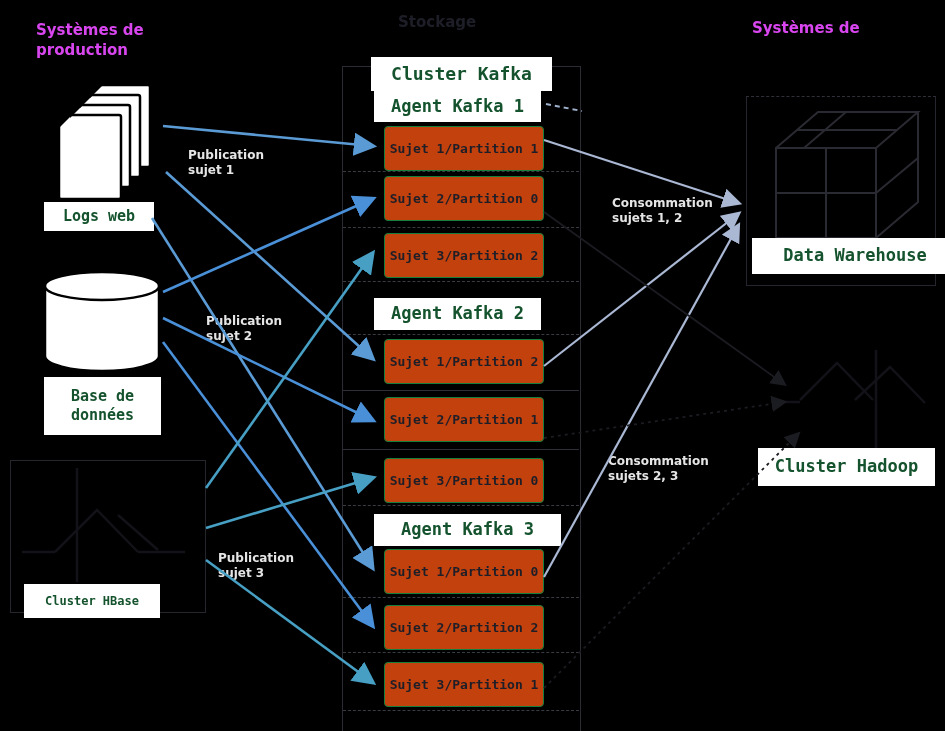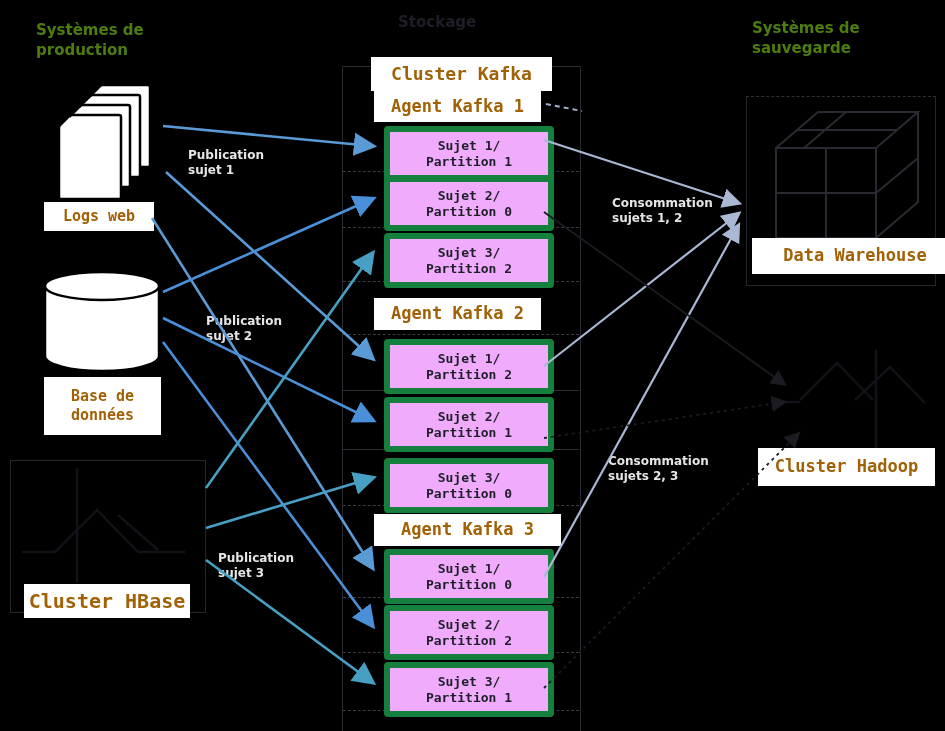--- a/index.html
+++ b/index.html
@@ -2,32 +2,32 @@
 <html><head>
 <meta charset="utf-8">
 <style>
   html,body{margin:0;padding:0}
   body{
     width:945px;height:731px;background:#000;position:relative;overflow:hidden;
     font-family:"DejaVu Sans Mono",monospace;
   }
   .abs{position:absolute}
   .wbox{
-    position:absolute;background:#fff;color:#a16207;font-weight:bold;
+    position:absolute;background:#fff;color:#14532d;font-weight:bold;
     display:flex;flex-direction:column;align-items:center;justify-content:center;
     text-align:center;font-family:"DejaVu Sans Mono",monospace;line-height:1.25;
   }
   .hdr{
-    position:absolute;color:#4d7c0f;font-weight:bold;font-size:15px;line-height:20px;
+    position:absolute;color:#d946ef;font-weight:bold;font-size:15px;line-height:20px;
     font-family:"DejaVu Sans",sans-serif;
   }
   .pbox{
     position:absolute;left:384px;width:158px;height:43px;
-    border:6px solid #15803d;border-radius:4px;background:#f0abfc;
-    display:flex;flex-direction:column;align-items:center;justify-content:center;
+    border:1px solid #15803d;border-radius:4px;background:#c2410c;
+    display:flex;flex-direction:row;align-items:center;justify-content:center;
     font-size:13px;font-weight:bold;line-height:16px;color:#1e1e28;
   }
   .sep{position:absolute;left:343px;width:236px;height:0;border-top:1px dashed #3a3a42}
   .sep.solid{border-top:1px solid #2e2e36}
   .cont{position:absolute;border:1px solid #26262e}
   .elabel{
     position:absolute;color:#e5e5e5;font-size:12px;font-weight:bold;line-height:15px;
     font-family:"DejaVu Sans",sans-serif;
   }
   .elabel span{display:block}
@@ -39,21 +39,20 @@
 
 <div class="hdr" style="left:36px;top:20px;width:130px">
   <span>Systèmes de</span>
   <span>production</span>
 </div>
 <div class="hdr" style="left:398px;top:12px;width:134px;color:#1e1e28">
   <span>Stockage</span>
 </div>
 <div class="hdr" style="left:752px;top:18px;width:160px">
   <span>Systèmes de</span>
-  <span>sauvegarde</span>
 </div>
 
 <div class="abs" style="left:50px;top:84px">
   <svg width="105" height="120" viewBox="0 0 105 120">
     <g stroke="#000" stroke-width="2.5" fill="#fff">
       <rect x="40" y="1" width="60" height="82" rx="2"></rect>
       <rect x="30" y="11" width="60" height="82" rx="2"></rect>
       <rect x="20" y="21" width="60" height="82" rx="2"></rect>
       <rect x="9" y="31" width="62" height="84" rx="2"></rect>
     </g>
@@ -85,21 +84,21 @@
   <svg width="194" height="151" viewBox="0 0 194 151">
     <g stroke="#121218" stroke-width="2.5" fill="none">
       <path d="M67,8 L67,122"></path>
       <path d="M45,92 L87,50 L128,92"></path>
       <path d="M108,55 L148,90"></path>
       <path d="M12,92 L45,92"></path>
       <path d="M128,92 L175,92"></path>
     </g>
   </svg>
 </div>
-<div class="wbox" style="left:24px;top:584px;width:166px;height:34px;font-size:20px">
+<div class="wbox" style="left:24px;top:584px;width:136px;height:34px;font-size:12px">
   <span>Cluster HBase</span>
 </div>
 
 <div class="cont" style="left:342px;top:66px;width:237px;height:664px;border-color:#2b2b33"></div>
 
 <div class="sep" style="top:171px"></div>
 <div class="sep" style="top:227px"></div>
 <div class="sep" style="top:281px"></div>
 <div class="sep" style="top:334px"></div>
 <div class="sep solid" style="top:390px"></div>

